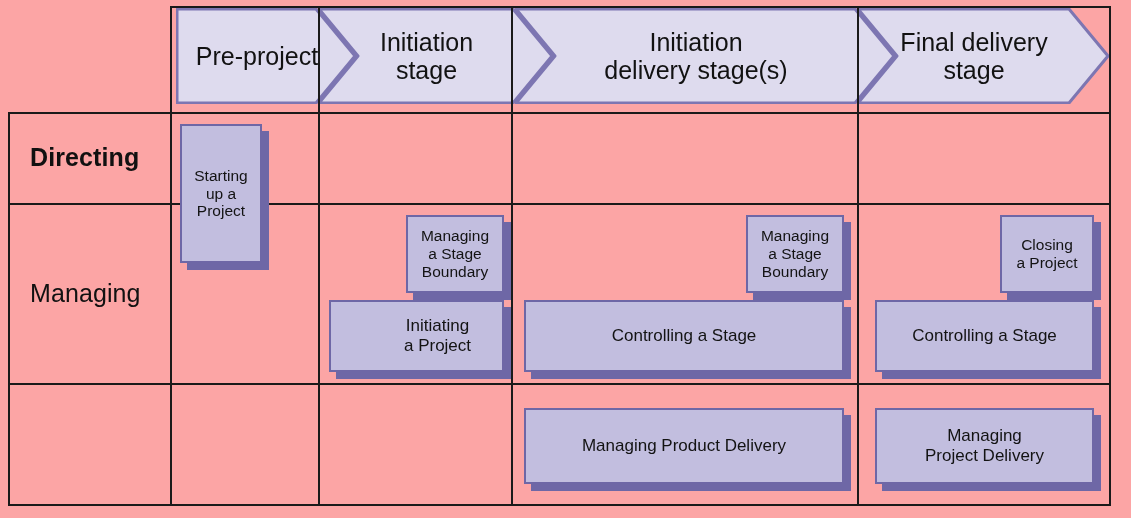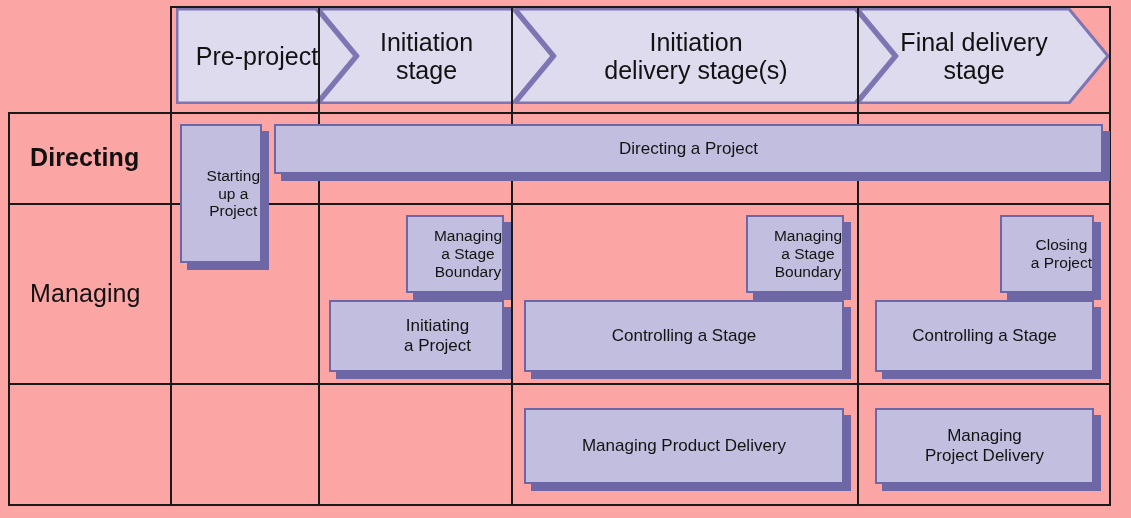--- a/index.html
+++ b/index.html
@@ -72,21 +72,21 @@
     border: 2px solid #6e67a6;
     box-shadow: 7px 7px 0 0 #6e67a6;
     display: flex;
     align-items: center;
     justify-content: center;
     text-align: center;
     color: #131313;
     line-height: 1.16;
     z-index: 5;
   }
-  .pbox.sm  { font-size: 15.5px; justify-content: flex-end; }
+  .pbox.sm  { font-size: 15.5px; }
   .pbox.md  { font-size: 17px; }
 </style>
 </head>
 <body>
 
 <div id="canvas">
 
   <div class="chev-wrap" style="left:176px; width:180px;">
     <div class="chev-shape">
       <svg viewBox="0 0 180 96" preserveAspectRatio="none">
@@ -159,23 +159,20 @@
   <div class="row-label" style="left:8px; top:203px; width:162px; height:180px;">Managing</div>
 
   <div class="pbox sm" style="left:180px; top:124px; width:82px; height:139px;">
     <span>
       <span>Starting</span><br>
       <span>up a</span><br>
       <span>Project</span>
     </span>
   </div>
 
-  <div class="pbox md" style="left:274px; top:124px; width:829px; height:50px;">
-    <span>Directing a Project</span>
-  </div>
 
   <div class="pbox sm" style="left:406px; top:215px; width:98px; height:78px;">
     <span>
       <span>Managing</span><br>
       <span>a Stage</span><br>
       <span>Boundary</span>
     </span>
   </div>
 
   <div class="pbox sm" style="left:746px; top:215px; width:98px; height:78px;">

